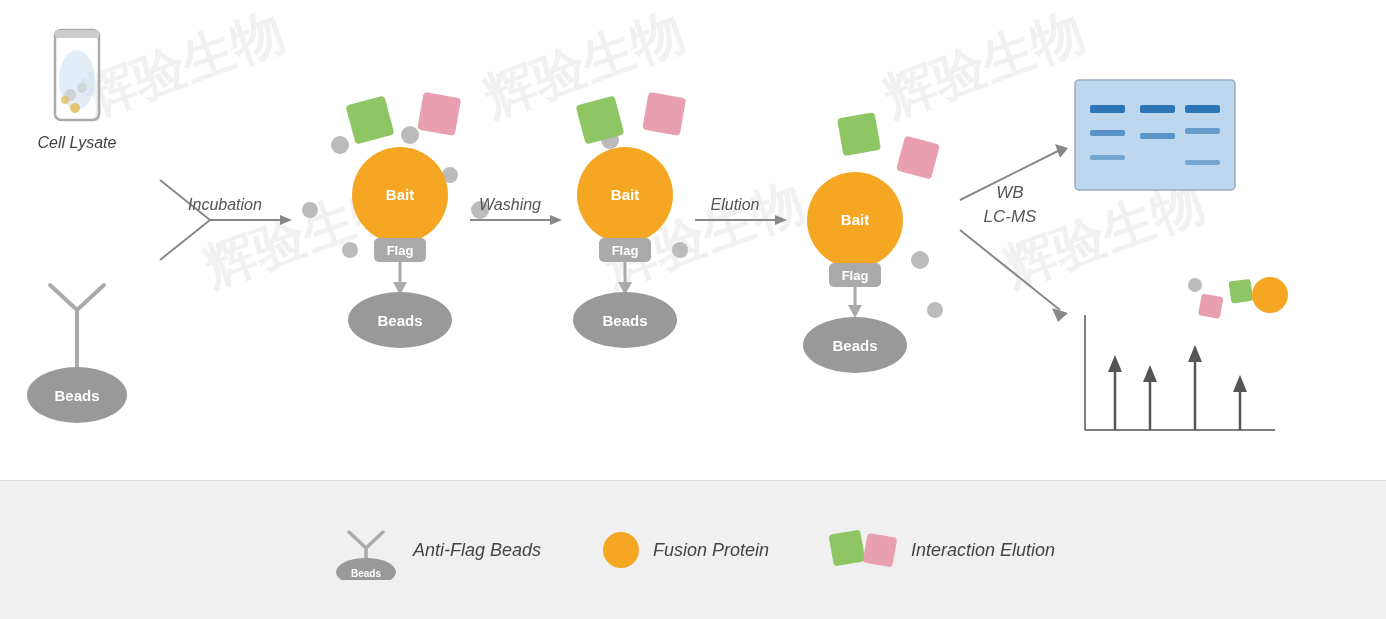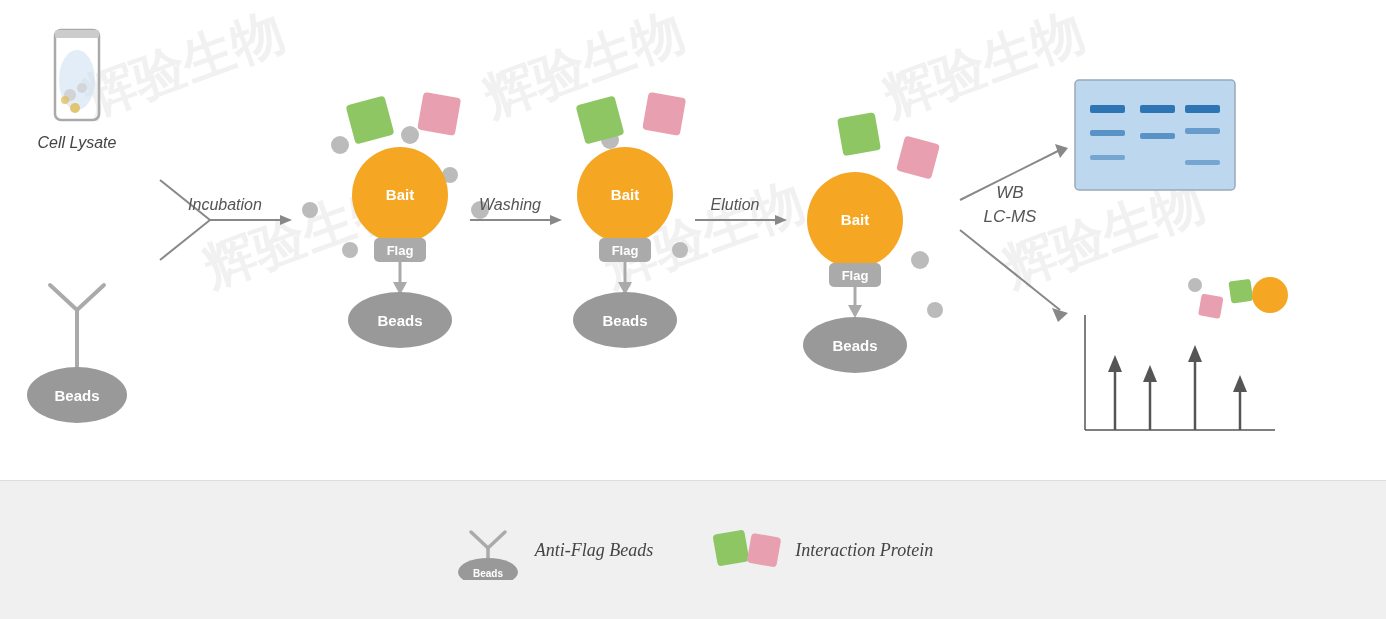--- a/index.html
+++ b/index.html
@@ -46,21 +46,20 @@
     .legend-item {
       display: flex;
       align-items: center;
       gap: 12px;
     }
 
     .legend-label {
       font-size: 18px;
       color: #444;
       font-style: italic;
-      font-family: Liberation Serif, serif;
     }
 
     
     .diagram-svg {
       position: absolute;
       top: 0; left: 0;
       width: 1386px;
       height: 480px;
     }
 
@@ -232,23 +231,29 @@
       <line x1="35" y1="28" x2="35" y2="45" stroke="#aaa" stroke-width="3.5" stroke-linecap="round"></line>
       <line x1="35" y1="28" x2="18" y2="12" stroke="#aaa" stroke-width="3.5" stroke-linecap="round"></line>
       <line x1="35" y1="28" x2="52" y2="12" stroke="#aaa" stroke-width="3.5" stroke-linecap="round"></line>
 
       <ellipse cx="35" cy="52" rx="30" ry="14" fill="#999"></ellipse>
       <text x="35" y="57" text-anchor="middle" font-size="10" fill="white" font-weight="bold">Beads</text>
     </svg>
     <span class="legend-label">Anti-Flag Beads</span>
   </div>
 
+  <div class="legend-item">
+    <svg width="40" height="40" viewBox="0 0 40 40">
+      <circle cx="20" cy="20" r="18" fill="#F5A623"></circle>
+    </svg>
+    <span class="legend-label">Fusion Protein</span>
+  </div>
 
   <div class="legend-item">
     <svg width="70" height="40" viewBox="0 0 70 40">
       <rect x="2" y="2" width="32" height="32" rx="4" fill="#8DC663" transform="rotate(-10, 18, 18)"></rect>
       <rect x="36" y="5" width="30" height="30" rx="4" fill="#E8A0B0" transform="rotate(10, 50, 20)"></rect>
     </svg>
-    <span class="legend-label">Interaction  Protein</span>
+    <span class="legend-label">Interaction  Elution</span>
   </div>
 
 
 </div>
 
 </body></html>

